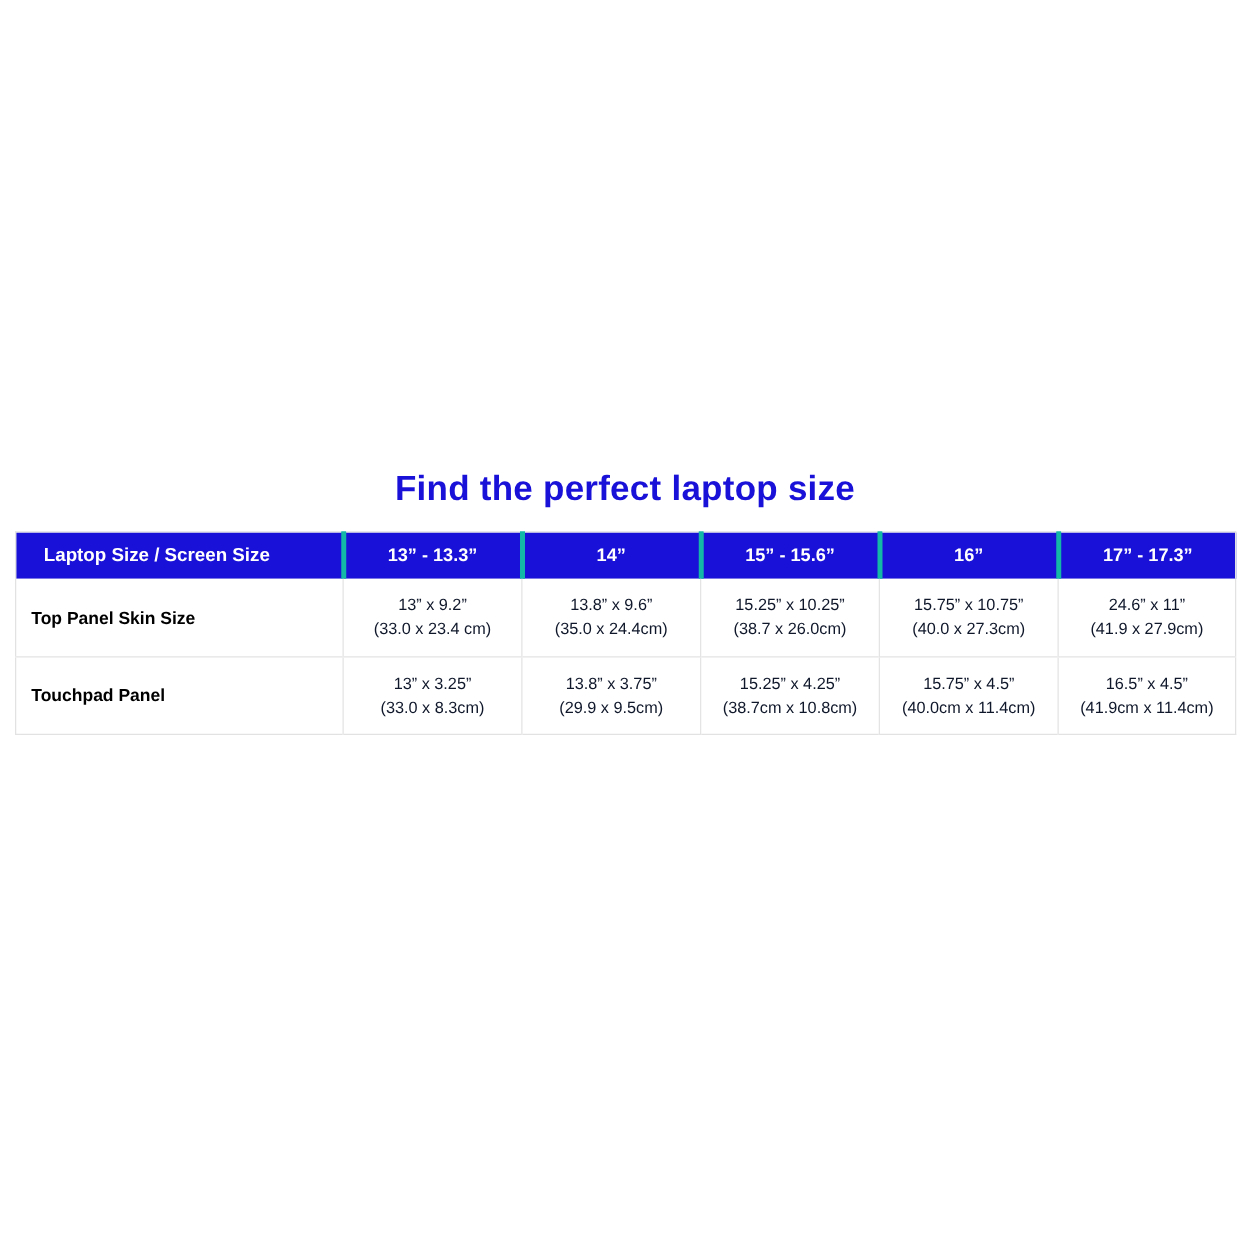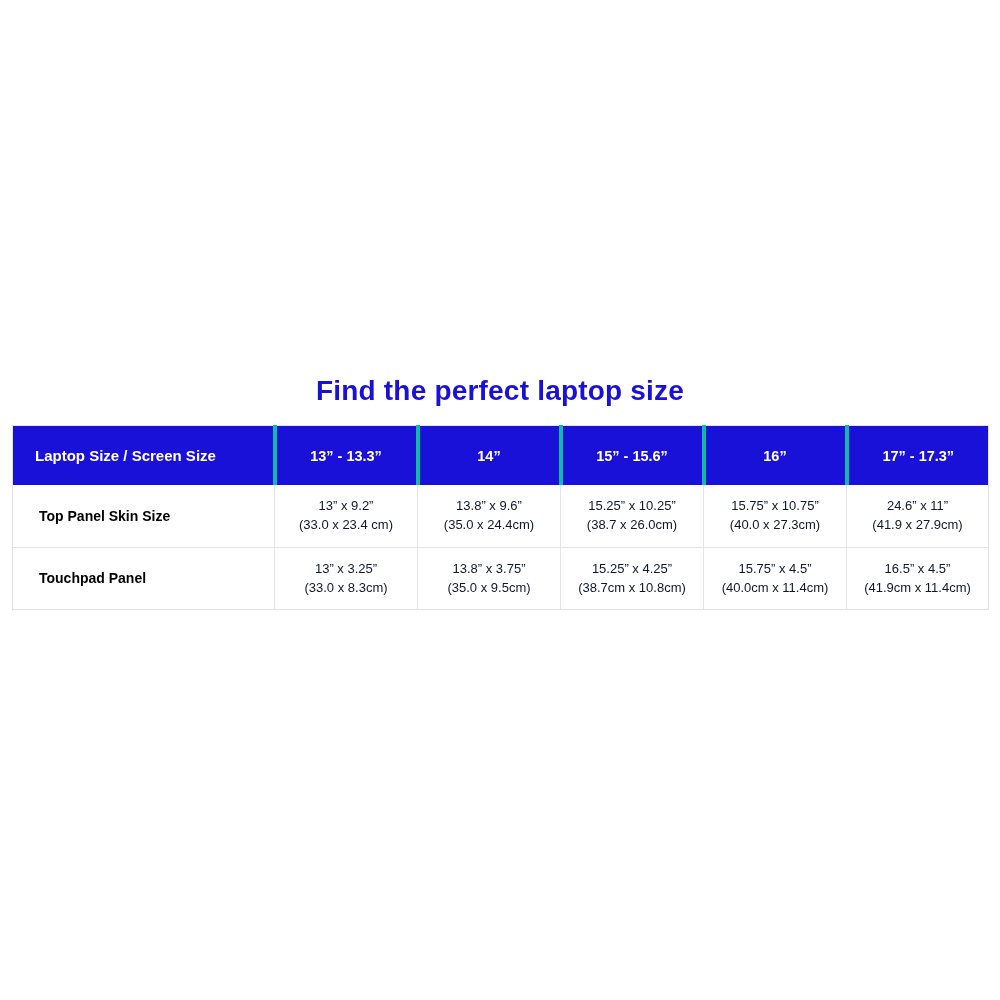--- a/index.html
+++ b/index.html
@@ -40,21 +40,21 @@
     border-collapse: collapse;
     table-layout: fixed;
     border: 1px solid #e2e2e2;
   }
 
   table.size-table thead th {
     background: #1a11d8;
     color: #ffffff;
     font-size: 14.5px;
     font-weight: bold;
-    padding: 21px 6px;
+    padding: 10px 6px;
     text-align: center;
     vertical-align: middle;
     border: none;
   }
 
   table.size-table thead th.header-label {
     text-align: left;
     padding-left: 22px;
     font-size: 15px;
   }
@@ -72,21 +72,21 @@
     line-height: 1.45;
     background: #ffffff;
   }
 
   table.size-table tbody tr.row-sep td {
     border-top: 1px solid #e4e4e4;
   }
 
   table.size-table tbody td.row-label {
     text-align: left;
-    padding-left: 26px;
+    padding-left: 12px;
     font-weight: bold;
     font-size: 14px;
     color: #000000;
   }
 
   table.size-table tbody td.cell-divider {
     border-left: 1px solid #e4e4e4;
   }
 
   .cell-line {
@@ -156,21 +156,21 @@
         </tr>
 
         <tr class="row-sep">
           <td class="row-label">Touchpad Panel</td>
           <td class="cell-divider">
             <span class="cell-line">13” x 3.25”</span>
             <span class="cell-line">(33.0 x 8.3cm)</span>
           </td>
           <td class="cell-divider">
             <span class="cell-line">13.8” x 3.75”</span>
-            <span class="cell-line">(35.0 x 9.5cm)</span>
+            <span class="cell-line">(29.9 x 9.5cm)</span>
           </td>
           <td class="cell-divider">
             <span class="cell-line">15.25” x 4.25”</span>
             <span class="cell-line">(38.7cm x 10.8cm)</span>
           </td>
           <td class="cell-divider">
             <span class="cell-line">15.75” x 4.5”</span>
             <span class="cell-line">(40.0cm x 11.4cm)</span>
           </td>
           <td class="cell-divider">

